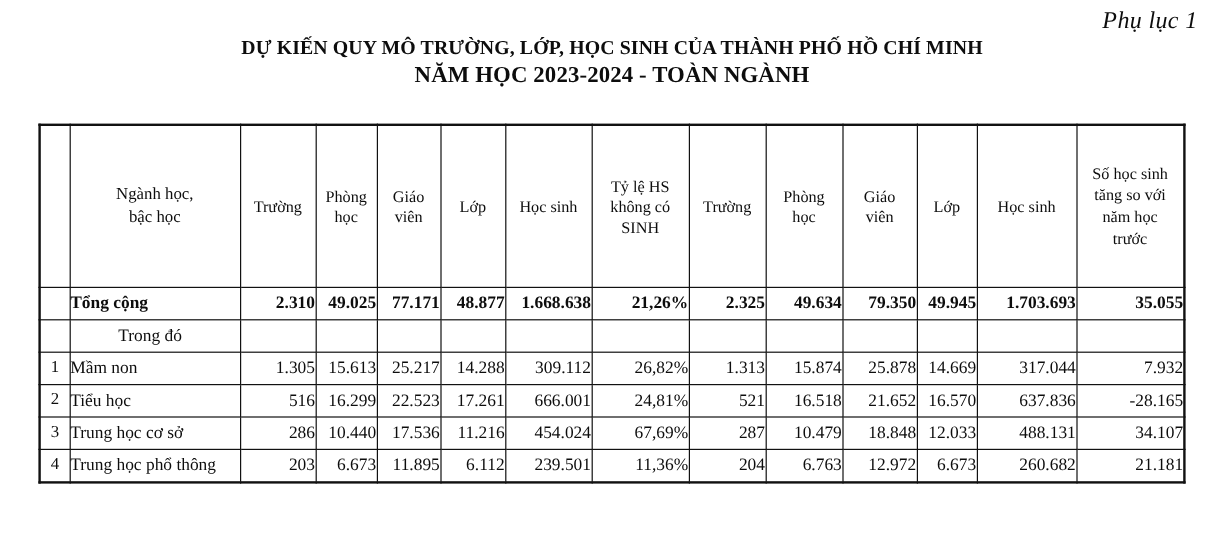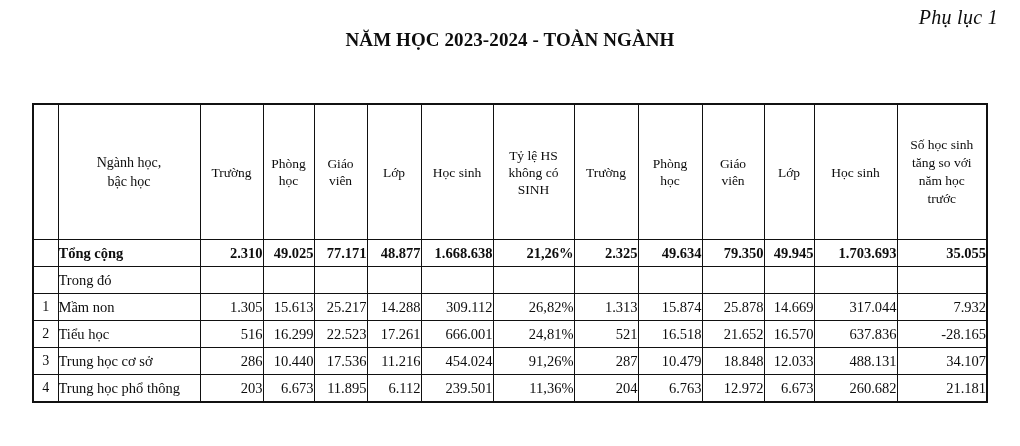--- a/index.html
+++ b/index.html
@@ -129,32 +129,34 @@
     padding-right: 5px;
     font-size: 14.5px;
     height: 26px;
     white-space: nowrap;
   }
   tr.total-row td {
     font-weight: bold;
   }
   tr.sub-row td {
     font-weight: normal;
+    padding-left: 40px;
   }
   tr.empty-row td.val,
   tr.empty-row td.num-cell {
     height: 26px;
   }
 </style>
 </head>
 <body>
 
 <div class="page-annotation">Phụ lục 1</div>
 
 <div class="title-block">
+  <div class="title-line">DỰ KIẾN QUY MÔ TRƯỜNG, LỚP, HỌC SINH CỦA THÀNH PHỐ HỒ CHÍ MINH</div>
   <div class="title-line sub">NĂM HỌC 2023-2024 - TOÀN NGÀNH</div>
 </div>
 
 <div class="table-wrap">
   <table class="report">
     <colgroup>
       <col style="width:25px">
       <col style="width:142px">
       <col style="width:63px">
       <col style="width:51px">
@@ -292,21 +294,21 @@
           <td class="val">-28.165</td>
         </tr>
         <tr>
           <td class="num-cell">3</td>
           <td class="label-cell">Trung học cơ sở</td>
           <td class="val">286</td>
           <td class="val">10.440</td>
           <td class="val">17.536</td>
           <td class="val">11.216</td>
           <td class="val">454.024</td>
-          <td class="val">91,26%</td>
+          <td class="val">67,69%</td>
           <td class="val">287</td>
           <td class="val">10.479</td>
           <td class="val">18.848</td>
           <td class="val">12.033</td>
           <td class="val">488.131</td>
           <td class="val">34.107</td>
         </tr>
         <tr>
           <td class="num-cell">4</td>
           <td class="label-cell">Trung học phổ thông</td>

